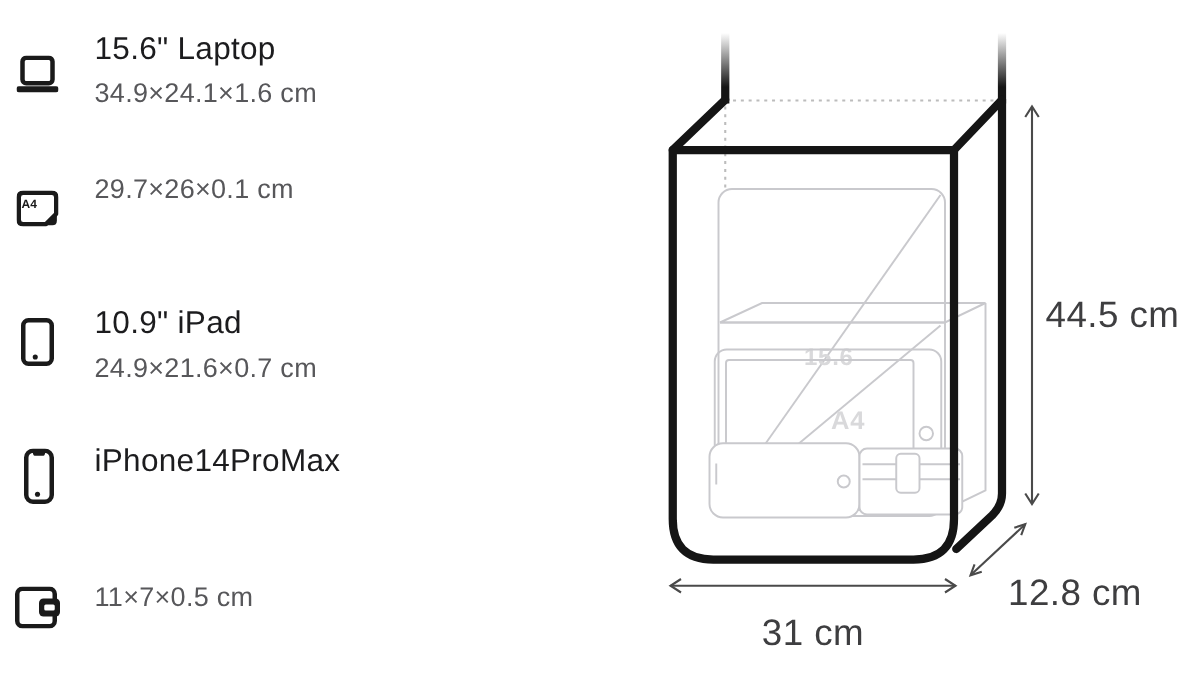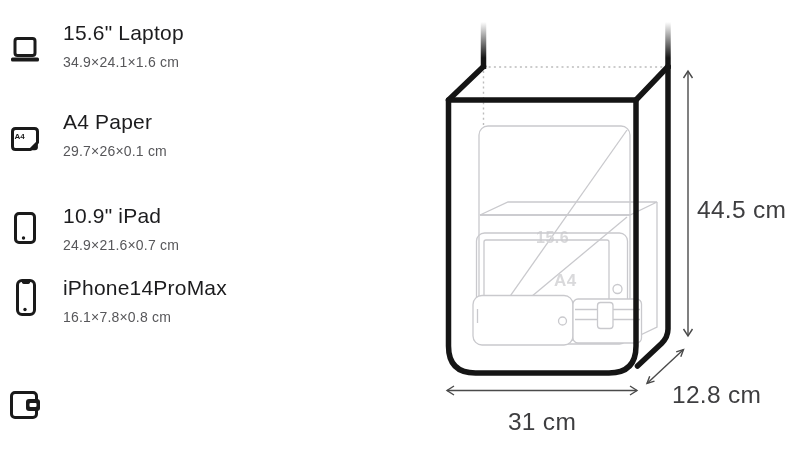--- a/index.html
+++ b/index.html
@@ -2,21 +2,21 @@
 <html><head>
 <meta charset="utf-8">
 <style>
   html,body{margin:0;padding:0;background:#fff;}
   .canvas{position:relative;width:800px;height:455px;background:#ffffff;overflow:hidden;
           font-family:"Liberation Sans",sans-serif;}
   .item-row{position:absolute;left:11px;}
   .item-icon{position:absolute;left:0;top:0;}
   .item-texts{margin-left:52px;}
   .item-title{font-size:21px;line-height:25px;color:#1c1c1e;letter-spacing:.2px;white-space:nowrap;}
-  .item-dims{font-size:14px;line-height:19px;color:#57575a;letter-spacing:.2px;margin-top:8px;white-space:nowrap;}
+  .item-dims{font-size:18px;line-height:19px;color:#57575a;letter-spacing:.2px;margin-top:8px;white-space:nowrap;}
   .diagram-svg{position:absolute;left:0;top:0;}
   .dim-label{font-size:24.5px;fill:#3e3e40;letter-spacing:.3px;}
   .inner-label{fill:#d9d9db;font-weight:bold;letter-spacing:.5px;}
 </style>
 </head>
 <body>
 
 <div class="canvas">
 
   <div class="item-row" style="top:20px">
@@ -34,61 +34,60 @@
 
   <div class="item-row" style="top:109px">
     <span class="item-icon" style="top:18px;left:0">
       <svg width="28" height="24" viewBox="0 0 28 24">
         <path d="M19.5,22.5 H4.5 Q1.5,22.5 1.5,19.5 V4.5 Q1.5,1.5 4.5,1.5 H23.5 Q26.5,1.5 26.5,4.5 V15.5 Z" fill="none" stroke="#1a1a1a" stroke-width="3" stroke-linejoin="round"></path>
         <path d="M19,23.2 L26.9,15.3 L26.9,20.2 Q26.9,23.2 23.9,23.2 Z" fill="#1a1a1a"></path>
         <text x="8.5" y="11.5" font-size="8" font-weight="bold" fill="#1a1a1a" text-anchor="middle" font-family="Liberation Sans, sans-serif">A4</text>
       </svg>
     </span>
     <div class="item-texts">
-      <div class="item-title">A4 Paper</div>
       <div class="item-dims">29.7×26×0.1 cm</div>
     </div>
   </div>
 
   <div class="item-row" style="top:203px">
     <span class="item-icon" style="top:9px;left:3px">
       <svg width="22" height="32" viewBox="0 0 22 32">
         <rect x="1.5" y="1.5" width="19" height="29" rx="3.5" fill="none" stroke="#1a1a1a" stroke-width="3"></rect>
         <circle cx="9.5" cy="26" r="1.7" fill="#1a1a1a"></circle>
       </svg>
     </span>
     <div class="item-texts">
       <div class="item-title">10.9" iPad</div>
       <div class="item-dims">24.9×21.6×0.7 cm</div>
     </div>
   </div>
 
-  <div class="item-row" style="top:275px">
+  <div class="item-row" style="top:295px">
     <span class="item-icon" style="top:4px;left:5px">
       <svg width="20" height="37" viewBox="0 0 20 37">
         <rect x="1.5" y="1.5" width="17" height="34" rx="4.5" fill="none" stroke="#1a1a1a" stroke-width="3"></rect>
         <path d="M6,1.5 H14 V3.2 Q14,4.9 12.3,4.9 H7.7 Q6,4.9 6,3.2 Z" fill="#1a1a1a"></path>
         <circle cx="9" cy="30.5" r="1.7" fill="#1a1a1a"></circle>
       </svg>
     </span>
     <div class="item-texts">
       <div class="item-title">iPhone14ProMax</div>
-      <div class="item-dims">16.1×7.8×0.8 cm</div>
     </div>
   </div>
 
   <div class="item-row" style="top:381px">
     <span class="item-icon" style="top:10px;left:-1px">
       <svg width="31" height="28" viewBox="0 0 31 28">
         <rect x="1.5" y="1.5" width="25" height="25" rx="3.5" fill="none" stroke="#1a1a1a" stroke-width="3"></rect>
         <rect x="16" y="8" width="14" height="12" rx="3" fill="#1a1a1a"></rect>
         <rect x="19.5" y="12" width="7" height="4" rx="1" fill="#ffffff"></rect>
       </svg>
     </span>
     <div class="item-texts">
+      <div class="item-dims">11×7×0.5 cm</div>
     </div>
   </div>
 
   <svg class="diagram-svg" width="800" height="455" viewBox="0 0 800 455">
     <defs>
       <linearGradient id="strapFade" gradientUnits="userSpaceOnUse" x1="0" y1="22" x2="0" y2="58">
         <stop offset="0" stop-color="#151515" stop-opacity="0"></stop>
         <stop offset="1" stop-color="#151515" stop-opacity="1"></stop>
       </linearGradient>
     </defs>

